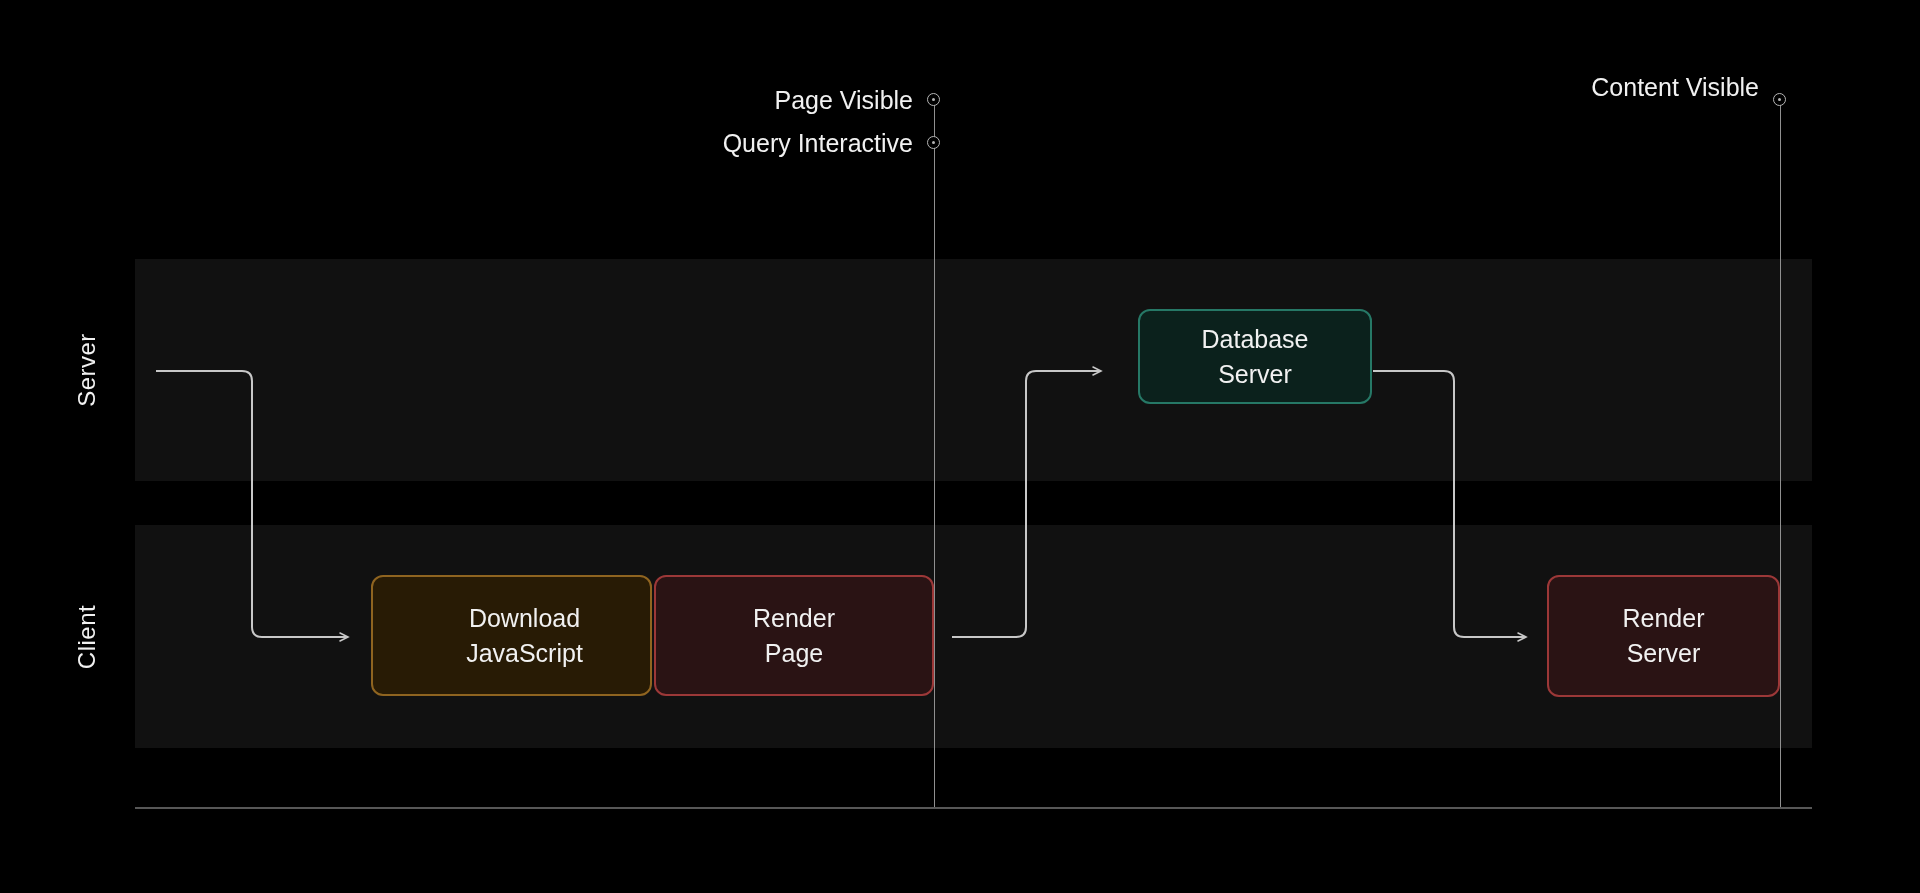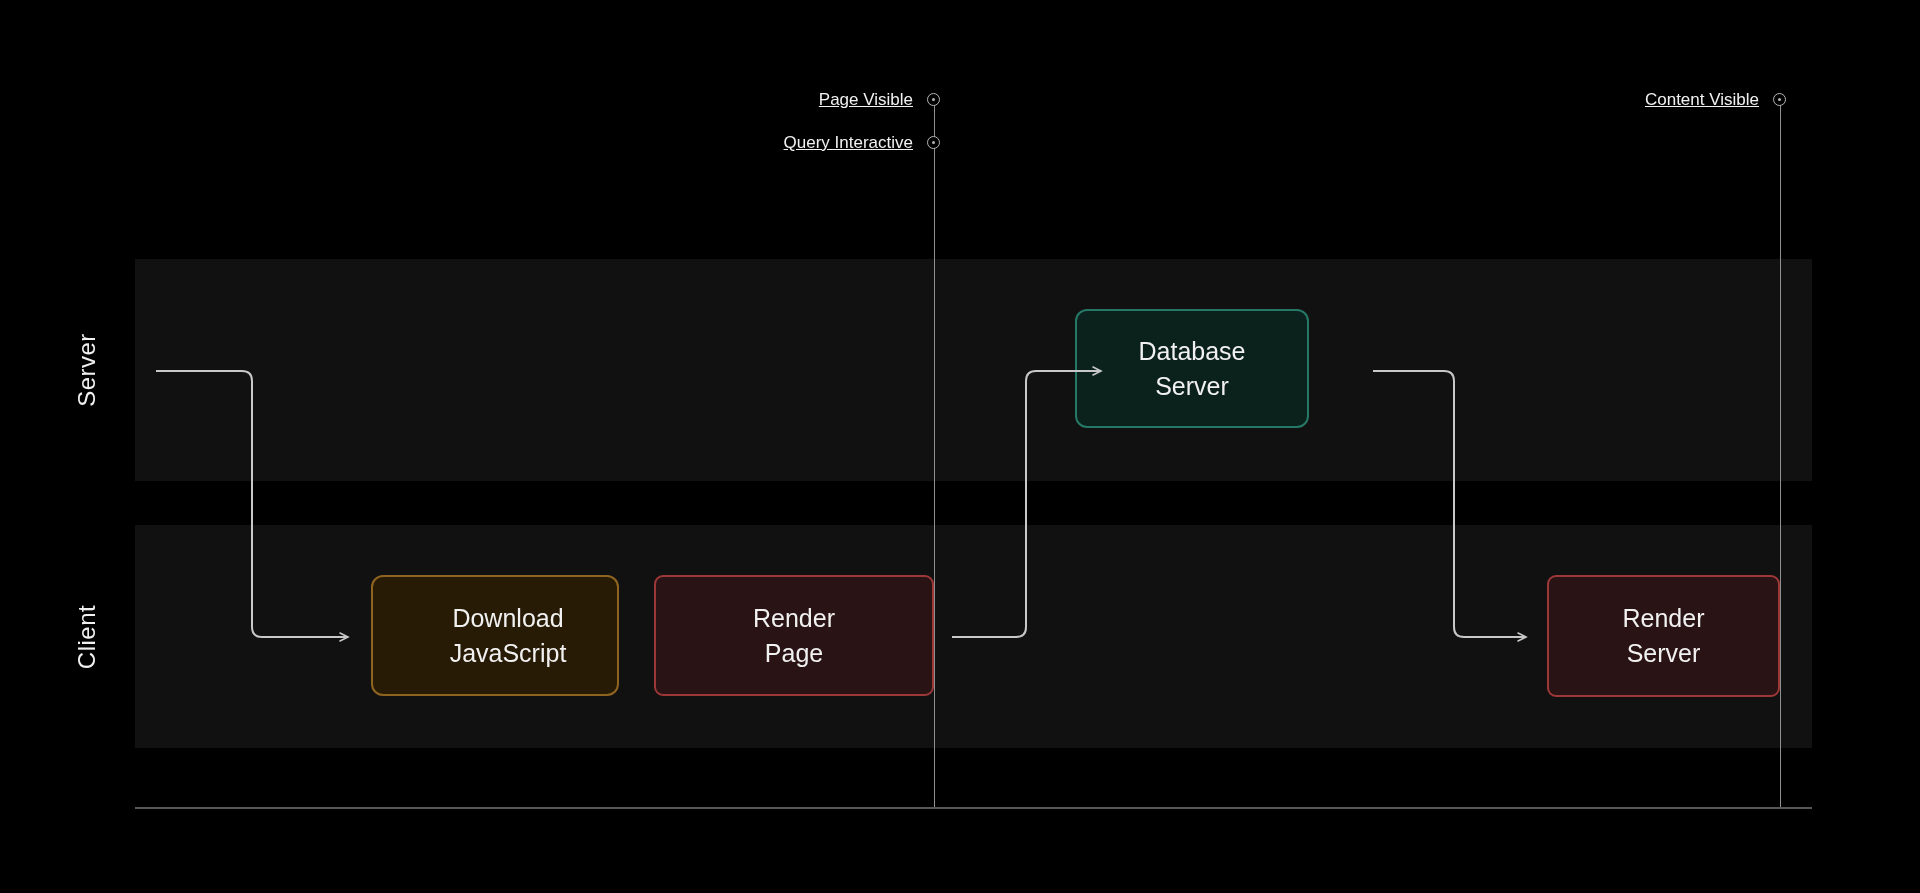--- a/index.html
+++ b/index.html
@@ -42,37 +42,37 @@
     border:1.5px solid var(--marker-ring);border-radius:50%;background:var(--bg);
     display:flex;align-items:center;justify-content:center;
   }
   .mc-page-visible{left:927px;top:93px;}
   .mc-page-interactive{left:927px;top:136px;}
   .mc-content-visible{left:1773px;top:93px;}
   .marker-dot{width:3px;height:3px;border-radius:50%;background:var(--marker-ring);}
 
   .milestone-label{
     position:absolute;height:30px;line-height:30px;text-align:center;
-    color:var(--text);font-size:17px;white-space:nowrap;text-decoration:underline;
+    color:var(--text);font-size:25px;white-space:nowrap;
   }
   .lbl-page-visible{right:1007px;top:85px;}
   .lbl-page-interactive{right:1007px;top:128px;}
-  .lbl-content-visible{right:161px;top:85px;}
+  .lbl-content-visible{right:161px;top:72px;}
 
   .node{
     position:absolute;box-sizing:border-box;border-radius:12px;border:2px solid;
     display:flex;flex-direction:column;align-items:center;justify-content:center;
     color:var(--text);font-size:25px;line-height:35px;text-align:center;
   }
   .node-amber{background:var(--amber-fill);border-color:var(--amber-border);}
-  .node-red{background:var(--red-fill);border-color:var(--red-border);border-radius:9px;}
+  .node-red{background:var(--red-fill);border-color:var(--red-border);}
   .node-teal{background:var(--teal-fill);border-color:var(--teal-border);}
-  .node-download-javascript{left:371px;top:575px;width:248px;height:121px;padding-left:26px;}
+  .node-download-javascript{left:371px;top:575px;width:281px;height:121px;padding-left:26px;}
   .node-render-shell{left:654px;top:575px;width:280px;height:121px;}
-  .node-database-query{left:1075px;top:309px;width:234px;height:119px;align-items:center;}
+  .node-database-query{left:1138px;top:309px;width:234px;height:95px;align-items:center;}
   .node-render-content{left:1547px;top:575px;width:233px;height:122px;}
 
   .overlay{position:absolute;left:0;top:0;width:1920px;height:893px;pointer-events:none;}
   .flow-path{fill:none;stroke:var(--arrow);stroke-width:2;}
   .baseline{stroke:var(--baseline);stroke-width:2;}
 </style>
 </head>
 <body>
 
 <div class="canvas">

